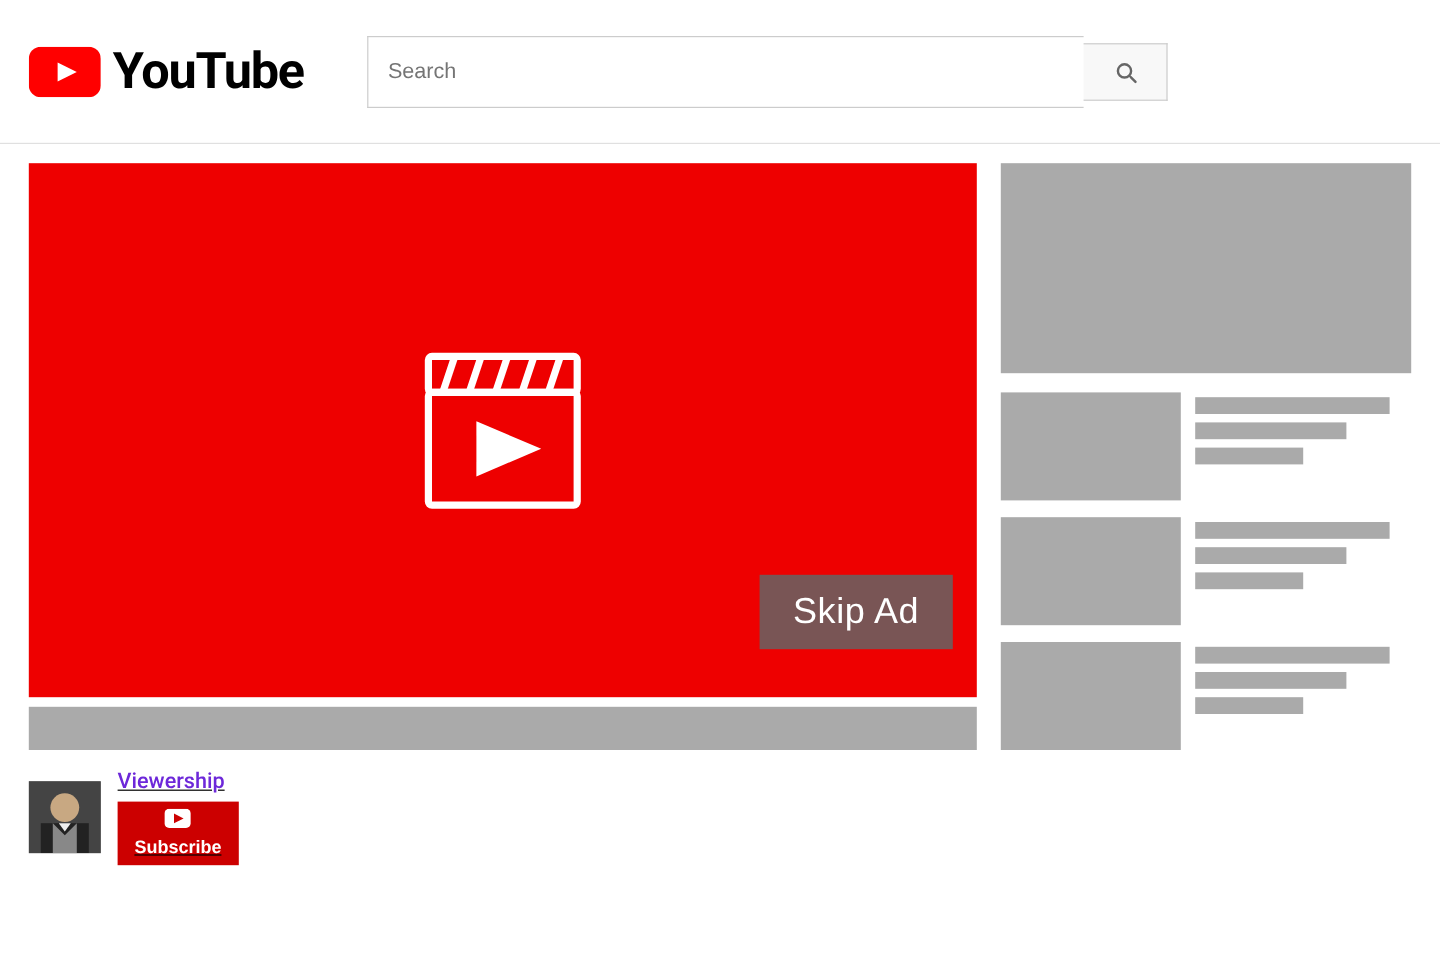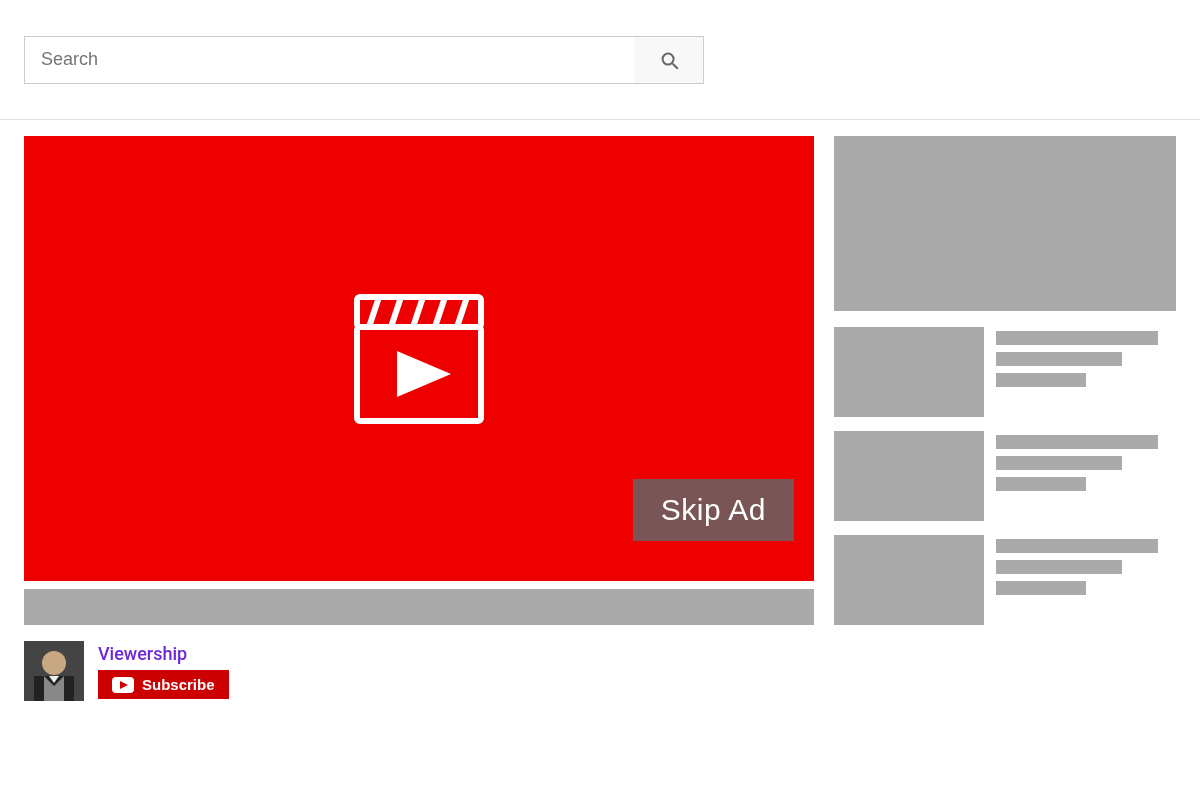--- a/index.html
+++ b/index.html
@@ -37,28 +37,29 @@
       letter-spacing: -1px;
     }
     .search-area {
       display: flex;
       flex: 1;
       max-width: 680px;
       align-items: center;
     }
     .search-input {
       flex: 1;
-      height: 48px;
+      height: 60px;
       border: 1px solid #ccc;
       border-right: none;
       padding: 0 16px;
       font-size: 18px;
       color: #666;
       outline: none;
       background: #fff;
+      margin-left: 13px;
     }
     .search-button {
       width: 70px;
       height: 48px;
       border: 1px solid #ccc;
       border-left: none;
       background: #f8f8f8;
       cursor: pointer;
       display: flex;
       align-items: center;
@@ -76,20 +77,21 @@
       gap: 20px;
       padding: 16px 24px;
     }
 
     
     .left-column {
       flex: 0 0 790px;
       display: flex;
       flex-direction: column;
       gap: 8px;
+      text-decoration: underline;
     }
 
     
     .video-player {
       width: 790px;
       height: 445px;
       background: #e00;
       position: relative;
       display: flex;
       align-items: center;
@@ -151,20 +153,21 @@
       align-items: center;
       gap: 8px;
       background: #cc0000;
       color: #fff;
       border: none;
       padding: 6px 14px;
       font-size: 15px;
       font-weight: 600;
       cursor: pointer;
       width: fit-content;
+      flex-direction: column;
     }
 
     
     .right-column {
       flex: 1;
       display: flex;
       flex-direction: column;
       gap: 16px;
     }
 
@@ -204,20 +207,28 @@
       height: 14px;
     }
     .line-long { width: 90%; }
     .line-medium { width: 70%; }
     .line-short { width: 50%; }
   </style>
 </head>
 <body>
 
 <div class="header">
+  <div class="logo-area">
+
+    <svg class="yt-logo-icon" viewBox="0 0 60 42" xmlns="http://www.w3.org/2000/svg">
+      <rect width="60" height="42" rx="10" fill="#FF0000"></rect>
+      <polygon points="24,13 24,29 40,21" fill="#FFFFFF"></polygon>
+    </svg>
+    <span class="yt-logo-text">YouTube</span>
+  </div>
   <div class="search-area">
     <input class="search-input" type="text" placeholder="Search" style="">
     <button class="search-button">
       <svg viewBox="0 0 24 24" xmlns="http://www.w3.org/2000/svg">
         <path d="M21 21l-4.35-4.35M17 11A6 6 0 1 1 5 11a6 6 0 0 1 12 0z" stroke="#666" stroke-width="2.2" fill="none" stroke-linecap="round"></path>
       </svg>
     </button>
   </div>
 </div>
 

